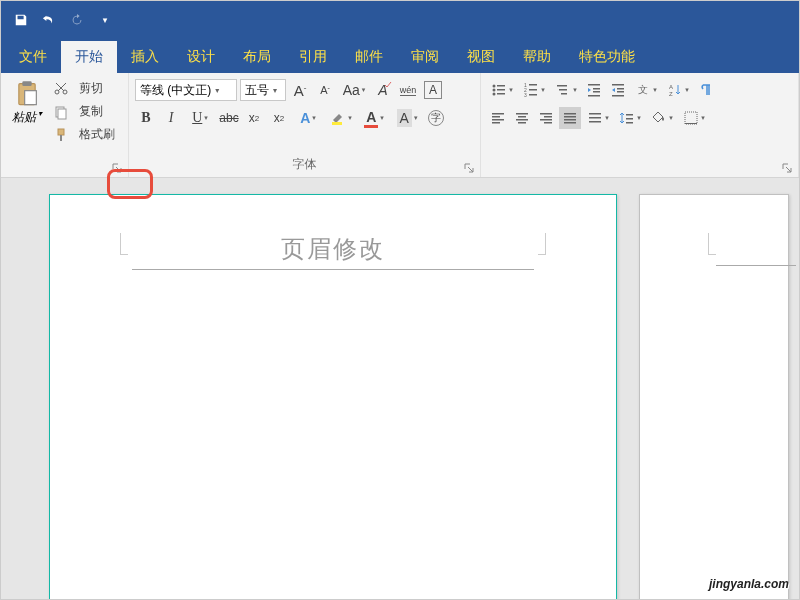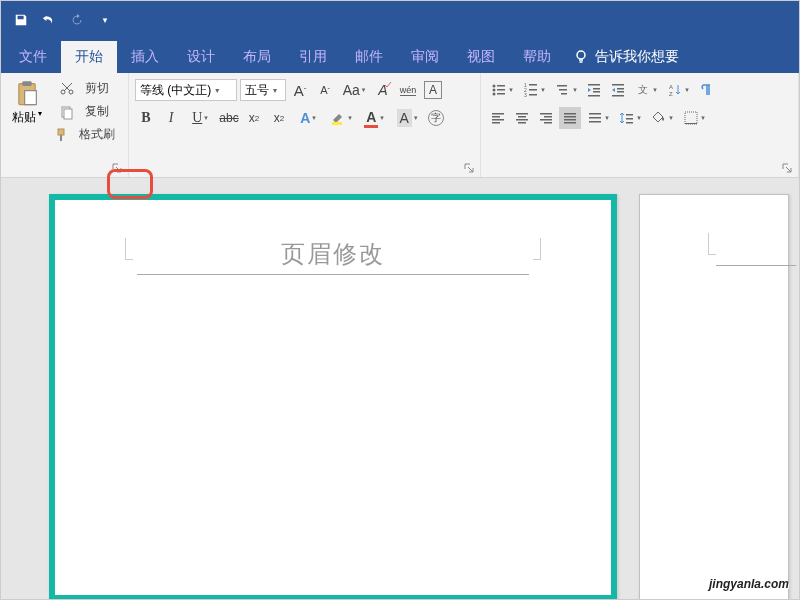--- a/index.html
+++ b/index.html
@@ -4,54 +4,54 @@
   <style>
     * { margin: 0; padding: 0; box-sizing: border-box; font-family: "Microsoft YaHei", sans-serif; }
     body { width: 800px; height: 600px; background: #fff; overflow: hidden; position: relative; border: 1px solid #ccc; }
     
     .titlebar { height: 38px; background: #2b579a; display: flex; align-items: center; padding: 0 8px; gap: 4px; }
     .qat-btn { width: 24px; height: 24px; display: flex; align-items: center; justify-content: center; color: #fff; font-size: 14px; }
     .qat-btn svg { width: 14px; height: 14px; fill: #fff; }
     .qat-btn.disabled { opacity: 0.5; }
     
     .tabbar { height: 34px; background: #2b579a; display: flex; align-items: flex-end; padding: 0 4px; }
-    .tab { padding: 7px 14px; color: #c4b5fd; font-size: 14px; cursor: pointer; }
+    .tab { padding: 7px 14px; color: #fde047; font-size: 14px; cursor: pointer; }
     .tab.active { background: #f3f3f3; color: #2b579a; }
     .tell-me { display: flex; align-items: center; color: #fff; font-size: 14px; gap: 6px; padding: 7px 8px; }
     .tell-me svg { width: 16px; height: 16px; fill: none; stroke: #fff; stroke-width: 1.5; }
     
     .ribbon { height: 105px; background: #f3f3f3; display: flex; border-bottom: 1px solid #d4d4d4; }
     .group { display: flex; flex-direction: column; border-right: 1px solid #e1e1e1; padding: 4px 6px 2px; position: relative; }
     .group-content { flex: 1; display: flex; align-items: flex-start; gap: 4px; }
     .group-label { text-align: center; font-size: 12px; color: #666; padding: 2px 0; position: relative; }
     .launcher { position: absolute; right: 3px; bottom: 3px; width: 14px; height: 14px; }
     .launcher svg { width: 12px; height: 12px; stroke: #888; fill: none; }
     
     .paste-btn { display: flex; flex-direction: column; align-items: center; width: 40px; gap: 2px; padding-top: 2px; }
     .paste-btn svg { width: 28px; height: 28px; }
-    .paste-label { font-size: 12px; display: flex; align-items: flex-start; gap: 2px; }
+    .paste-label { font-size: 12px; display: flex; align-items: flex-start; gap: 2px; font-style: italic; }
     .clip-col { display: flex; flex-direction: column; gap: 4px; padding-top: 2px; }
-    .clip-item { display: flex; align-items: center; gap: 10px; font-size: 12px; color: #444; padding: 1px 2px; justify-content: center; }
+    .clip-item { display: flex; align-items: center; gap: 10px; font-size: 12px; color: #444; padding: 1px 2px; }
     .clip-item svg { width: 16px; height: 16px; }
     
     .font-rows { display: flex; flex-direction: column; gap: 6px; padding-top: 2px; }
     .font-row { display: flex; align-items: center; gap: 3px; }
     .combo { border: 1px solid #c8c8c8; background: #fff; height: 22px; display: flex; align-items: center; padding: 0 4px; font-size: 12px; }
     .combo .arrow { margin-left: 4px; font-size: 8px; color: #666; }
     .rbtn { width: 22px; height: 22px; display: flex; align-items: center; justify-content: center; font-size: 14px; color: #444; }
     .rbtn.drop { width: 30px; }
     .rbtn .dd { font-size: 7px; margin-left: 2px; color: #666; }
     .rbtn svg { width: 16px; height: 16px; }
     .boxed { border: 1px solid #888; width: 18px; height: 18px; display: flex; align-items: center; justify-content: center; font-size: 12px; }
     
     .para-rows { display: flex; flex-direction: column; gap: 6px; padding-top: 2px; }
     .para-row { display: flex; align-items: center; gap: 2px; }
     
     .canvas { background: #e6e6e6; height: 423px; display: flex; gap: 22px; padding: 16px 0 0 48px; }
-    .page { background: #fff; width: 568px; height: 100%; border: 6px solid #14b8a6; box-shadow: 1px 1px 3px rgba(0,0,0,0.15); position: relative; padding: 38px 78px 0; }
+    .page { background: #fff; width: 568px; height: 100%; border: 1px solid #14b8a6; box-shadow: 1px 1px 3px rgba(0,0,0,0.15); position: relative; padding: 38px 78px 0; }
     .page2 { background: #fff; width: 150px; height: 100%; border: 1px solid #c0c0c0; box-shadow: 1px 1px 3px rgba(0,0,0,0.15); position: relative; padding: 38px 0 0 76px; }
     .header-text { text-align: center; font-size: 24px; color: #999; letter-spacing: 2px; padding-bottom: 4px; }
     .header-line { border-bottom: 1px solid #aaa; margin: 0 4px; }
     .corner-l { position: absolute; left: 70px; top: 38px; width: 8px; height: 22px; border-left: 1px solid #ccc; border-bottom: 1px solid #ccc; }
     .corner-r { position: absolute; right: 70px; top: 38px; width: 8px; height: 22px; border-right: 1px solid #ccc; border-bottom: 1px solid #ccc; }
     
     .red-highlight { position: absolute; left: 106px; top: 168px; width: 46px; height: 30px; border: 3px solid #e74c3c; border-radius: 8px; pointer-events: none; }
     
     .watermark { position: absolute; right: 10px; bottom: 8px; text-align: right; pointer-events: none; }
     .wm-main { font-size: 22px; font-weight: bold; font-style: italic; color: #222; text-shadow: 1px 1px 0 #fff, -1px -1px 0 #fff; display: flex; align-items: center; gap: 4px; }
@@ -84,27 +84,21 @@
   <div class="tab">文件</div>
   <div class="tab active">开始</div>
   <div class="tab">插入</div>
   <div class="tab">设计</div>
   <div class="tab">布局</div>
   <div class="tab">引用</div>
   <div class="tab">邮件</div>
   <div class="tab">审阅</div>
   <div class="tab">视图</div>
   <div class="tab">帮助</div>
-  <div class="tell-me">
-    <svg viewBox="0 0 16 16">
-        <circle cx="8" cy="6" r="4"></circle>
-        <path d="M6 11h4M6.5 13h3"></path>
-      </svg>
-    <span>告诉我你想要</span>
-  </div>
+  <div class="tab">特色功能</div>
 </div>
 
 <div class="ribbon">
 
   <div class="group" style="width:128px;">
     <div class="group-content">
       <div class="paste-btn">
         <svg viewBox="0 0 24 24">
             <rect x="5" y="4" width="14" height="18" rx="1" fill="#d9b679" stroke="#b8925a"></rect>
             <rect x="8" y="2" width="8" height="4" rx="1" fill="#888"></rect>
@@ -204,20 +198,21 @@
           <div class="rbtn drop">
               <span style="background:#ddd;padding:1px 3px;">A</span>
               <span class="dd">▾</span>
             </div>
           <div class="rbtn">
               <span style="border:1px solid #888;border-radius:50%;width:16px;height:16px;display:inline-flex;align-items:center;justify-content:center;font-size:10px;">字</span>
             </div>
         </div>
       </div>
     </div>
+    <div class="group-label">字体</div>
     <div class="launcher">
       <svg viewBox="0 0 12 12">
           <path d="M2 2h5M2 2v5M5 5l5 5M10 6v4H6"></path>
         </svg>
     </div>
   </div>
 
   <div class="group" style="flex:1;">
     <div class="group-content">
       <div class="para-rows">

